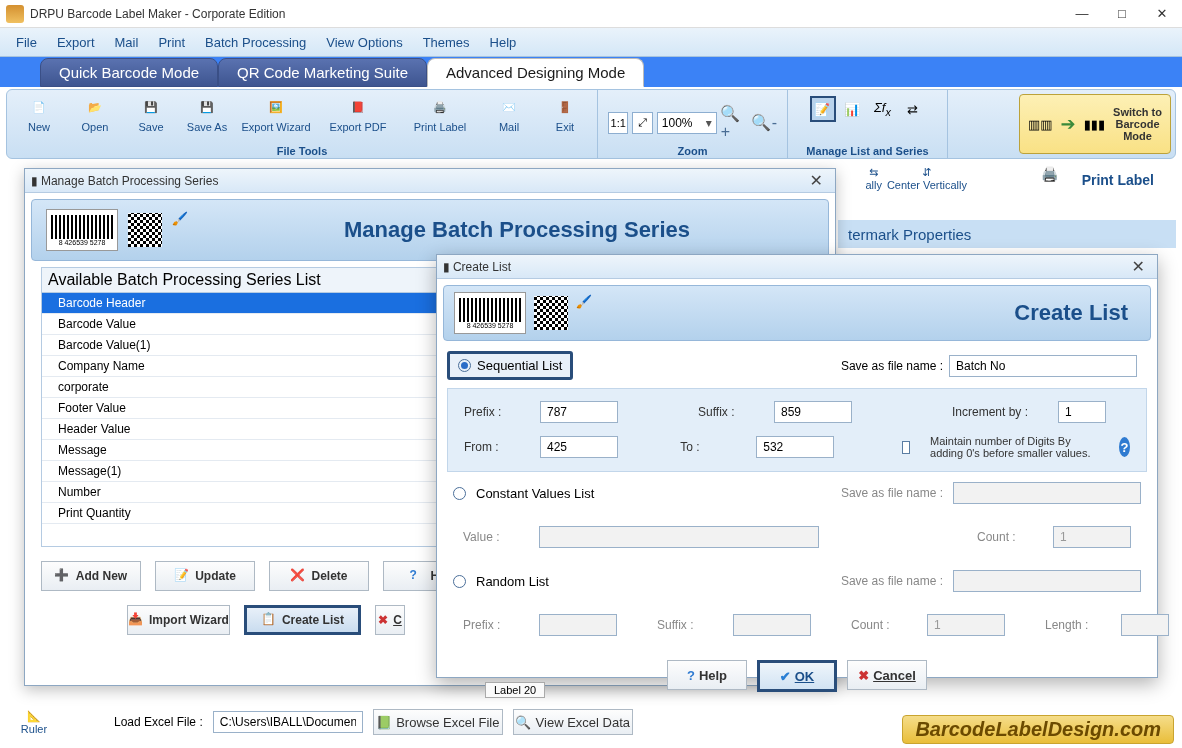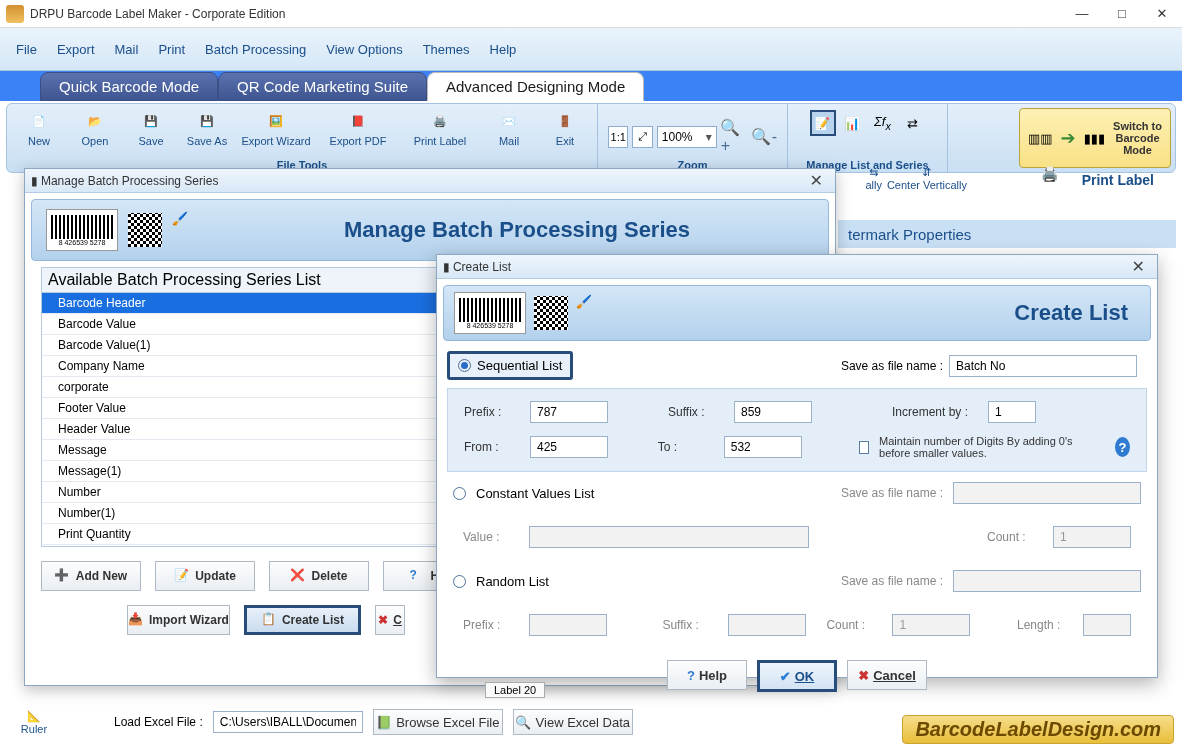--- a/index.html
+++ b/index.html
@@ -5,21 +5,21 @@
   * { box-sizing: border-box; font-family: "Segoe UI", Tahoma, Arial, sans-serif; }
   body { margin: 0; background: #fff; font-size: 13px; width: 1182px; height: 748px; overflow: hidden; position: relative; }
 
   
   .titlebar { height: 28px; background: #fff; display: flex; align-items: center; border-bottom: 1px solid #ddd; }
   .title-icon { width: 18px; height: 18px; margin: 0 6px; background: linear-gradient(#d49030,#f0c060); border-radius: 3px; }
   .titlebar .title { flex: 1; color: #333; font-size: 12px; }
   .win-btn { width: 40px; height: 26px; display: flex; align-items: center; justify-content: center; color: #333; }
 
   
-  .menubar { height: 43px; background: linear-gradient(#eaf3fb,#d4e7f7); display: flex; align-items: center; padding: 0 6px; border-bottom: 1px solid #a8c4dd; }
+  .menubar { height: 29px; background: linear-gradient(#eaf3fb,#d4e7f7); display: flex; align-items: center; padding: 0 6px; border-bottom: 1px solid #a8c4dd; }
   .menu-item { padding: 3px 10px; color: #1b4f8a; font-size: 13px; cursor: default; }
 
   
   .mode-tabs { height: 30px; background: #3b82f6; display: flex; align-items: flex-end; padding: 4px 40px 0; gap: 0; }
   .mode-tab { padding: 5px 18px 5px; border-radius: 8px 8px 0 0; font-size: 15px; cursor: default; }
   .mode-tab.inactive { background: linear-gradient(#5a72b0,#3e5590); color: #fff; border: 1px solid #3a4f86; }
   .mode-tab.active { background: #fff; color: #1a1a1a; border: 1px solid #bbb; border-bottom: 1px solid #fff; font-weight: 500; }
 
   
   .ribbon { height: 70px; background: linear-gradient(#e4effa,#c9dff3); border: 1px solid #a5c3e0; border-radius: 6px; margin: 2px 6px; display: flex; }
@@ -69,21 +69,21 @@
 
   
   .dlg-create { position:absolute; top:254px; left:436px; width:722px; height:424px; background:#fff; border:1px solid #8da7c2; box-shadow:0 6px 18px rgba(0,0,0,0.3); }
   .create-header { height:56px; background:linear-gradient(#d4e6f7,#b3d1ec); margin:6px; border:1px solid #96b7d9; border-radius:4px; display:flex; align-items:center; padding:0 10px; gap:8px; }
   .create-header h2 { margin:0 12px 0 auto; font-size:22px; color:#1b4f8a; font-weight:bold; }
   .seq-box { margin:4px 10px; border:3px solid #294d7a; border-radius:3px; padding:4px 8px; display:inline-flex; align-items:center; gap:6px; background:#e8f0f9; }
   .radio-dot { width:13px; height:13px; border:1px solid #4b6f9a; border-radius:50%; display:flex; align-items:center; justify-content:center; }
   .radio-dot.on::after{ content:""; width:7px; height:7px; background:#2a6dc8; border-radius:50%; }
   .form-sec { margin:4px 10px; padding:6px 10px; }
   .form-sec.active { background:#e3eef9; border:1px solid #c2d6ea; }
-  .frow { display:flex; align-items:center; gap:10px; padding:6px 6px; font-size:12px; color:#333; }
+  .frow { display:flex; align-items:center; gap:20px; padding:6px 6px; font-size:12px; color:#333; }
   .frow label { min-width:56px; text-align:left; }
   .txt { height:22px; border:1px solid #9ab1c9; padding:0 6px; font-size:12px; background:#fff; }
   .txt.w60{ width:78px; } .txt.w150{ width:188px; } .txt.w40{width:48px;}
   .txt.dis { background:#f2f2f2; color:#999; }
   .chk { width:13px; height:13px; border:1px solid #5a7da3; background:#fff; }
   .help-ico { width:20px; height:20px; border-radius:50%; background:#2f7bd1; color:#fff; display:flex; align-items:center; justify-content:center; font-weight:bold; font-size:13px; }
   .sec-row { display:flex; align-items:center; gap:10px; padding:6px 16px; font-size:13px; }
   .bottom-btns { display:flex; gap:10px; justify-content:center; padding:8px 0 0; }
   .ok-btn { border:3px solid #294d7a; background:linear-gradient(#eef5fb,#d2e3f3); min-width:80px; height:32px; display:flex; align-items:center; justify-content:center; gap:4px; font-weight:bold; color:#1b4f8a; }
   .plain-btn { border:1px solid #aeb9c4; background:linear-gradient(#fdfdfd,#e9eef3); min-width:80px; height:30px; display:flex; align-items:center; justify-content:center; gap:4px; font-weight:bold; color:#333; }
@@ -235,21 +235,20 @@
     <div class="list-row sel">Barcode Header</div>
     <div class="list-row">Barcode Value</div>
     <div class="list-row">Barcode Value(1)</div>
     <div class="list-row">Company Name</div>
     <div class="list-row">corporate</div>
     <div class="list-row">Footer Value</div>
     <div class="list-row">Header Value</div>
     <div class="list-row">Message</div>
     <div class="list-row">Message(1)</div>
     <div class="list-row">Number</div>
-    <div class="list-row">Number(1)</div>
     <div class="list-row">Print Quantity</div>
   </div>
   <div class="btn-row">
     <div class="flat-btn">
         <span class="bi">➕</span>
         <span>Add New</span>
       </div>
     <div class="flat-btn">
         <span class="bi">📝</span>
         <span>Update</span>

